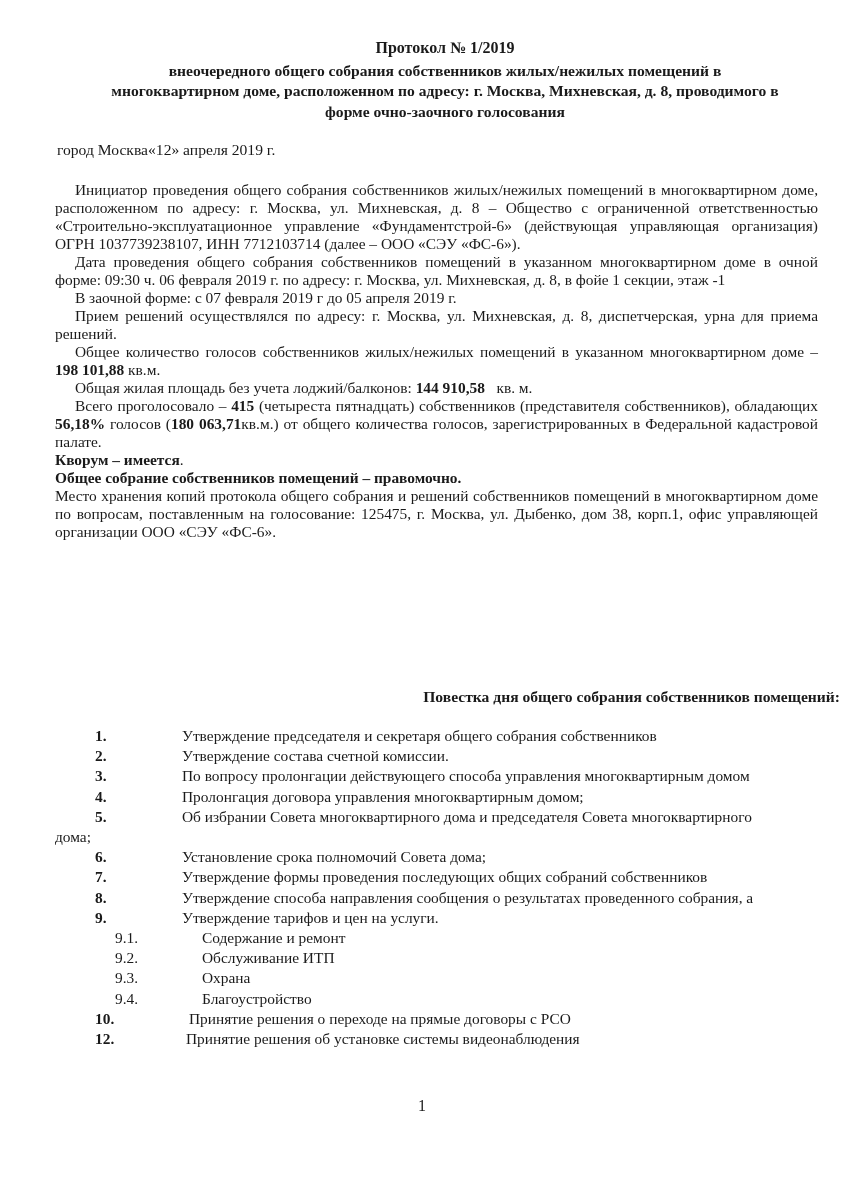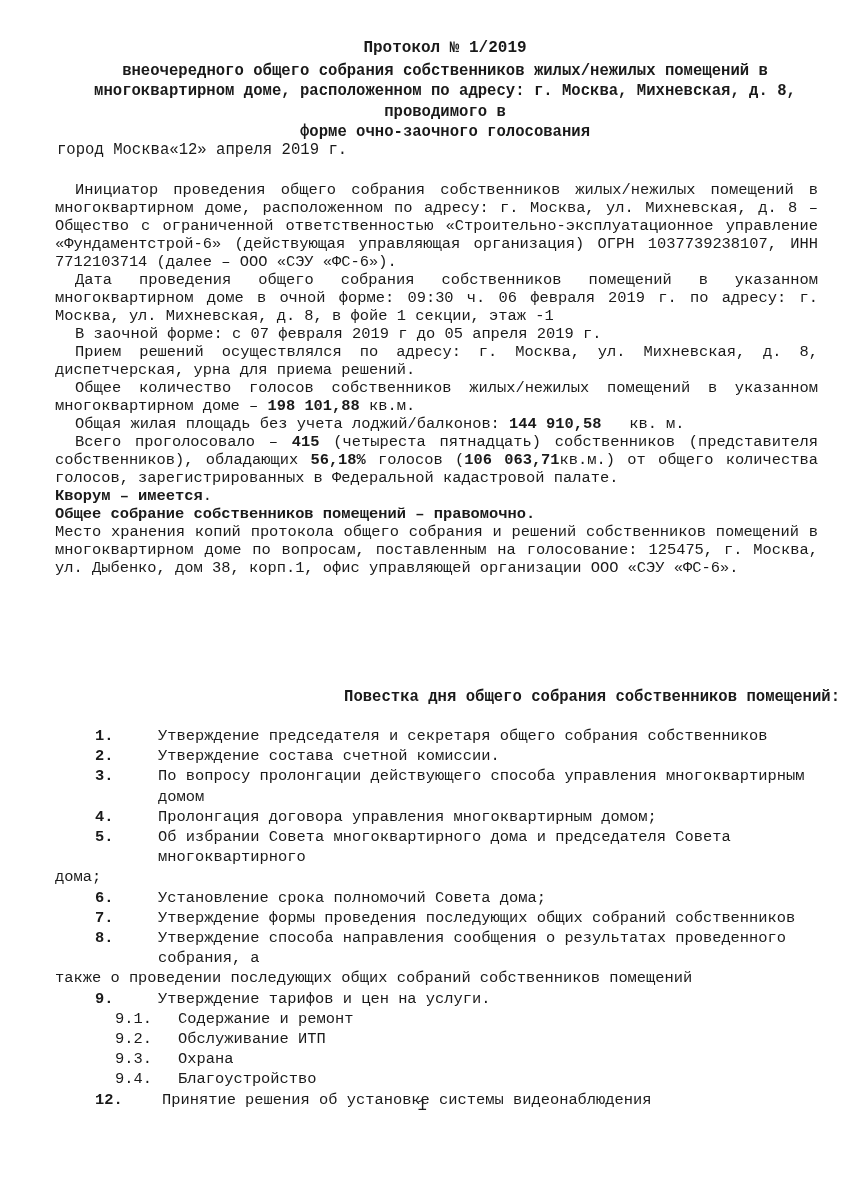--- a/index.html
+++ b/index.html
@@ -1,34 +1,34 @@
 <!DOCTYPE html>
 <html><head>
 <meta charset="utf-8">
 <style>
   html, body { margin: 0; padding: 0; background: #ffffff; }
   body {
     width: 844px; height: 1200px; position: relative; overflow: hidden;
     font-family: "Liberation Serif", "DejaVu Serif", serif;
     color: #1a1a1a; font-size: 15.4px;
   }
-  .page { position: absolute; left: 0; top: 0; width: 844px; height: 945px; font-family: Liberation Mono, monospace; }
+  .page { position: absolute; left: 0; top: 0; width: 844px; height: 945px; }
   .title-block { position: absolute; left: 60px; width: 770px; top: 38px; text-align: center; font-weight: bold; line-height: 20.5px; font-size: 15.6px; }
   .title-block .t1 { font-size: 16px; margin-bottom: 2px; }
   .row-city { position: absolute; top: 141px; left: 57px; width: 711px; display: flex; justify-content: flex-start; font-size: 15.6px; }
   .body-text { position: absolute; left: 55px; width: 763px; top: 181px; line-height: 18px; text-align: justify; }
   .body-text p { margin: 0; }
   .indent { text-indent: 20px; }
   .b { font-weight: bold; }
   .agenda-title { position: absolute; top: 688px; left: 80px; width: 760px; text-align: right; font-weight: bold; font-size: 15.6px; }
   .agenda { position: absolute; top: 726px; left: 95px; width: 725px; line-height: 20.2px; }
   .agenda .item { display: flex; }
   .agenda .num { width: 63px; flex: 0 0 63px; }
   .agenda .num.bold { font-weight: bold; }
-  .agenda .txt { flex: 1; }
+  .agenda .txt { flex: 1; margin-left: 24px; }
   .agenda .item.sub .num { font-weight: normal; margin-left: 20px; }
   .agenda .item.extra .txt { padding-left: 7px; }
   .page-num { position: absolute; top: 1097px; left: 0; width: 844px; text-align: center; font-size: 16px; }
 </style>
 </head>
 <body>
 
 <div class="page">
 
   <div class="title-block">
@@ -43,21 +43,21 @@
     <span>«12» апреля 2019 г.</span>
   </div>
 
   <div class="body-text">
     <p class="indent">Инициатор проведения общего собрания собственников жилых/нежилых помещений в многоквартирном доме, расположенном по адресу: г. Москва, ул. Михневская, д. 8 – Общество с ограниченной ответственностью «Строительно-эксплуатационное управление «Фундаментстрой-6» (действующая управляющая организация) ОГРН 1037739238107, ИНН 7712103714 (далее – ООО «СЭУ «ФС-6»).</p>
     <p class="indent">Дата проведения общего собрания собственников помещений в указанном многоквартирном доме в очной форме: 09:30 ч. 06 февраля 2019 г.  по адресу: г. Москва, ул. Михневская, д. 8, в фойе 1 секции, этаж -1</p>
     <p class="indent">В заочной форме: с 07 февраля 2019 г до 05 апреля 2019 г.</p>
     <p class="indent">Прием решений осуществлялся по адресу: г. Москва, ул. Михневская, д. 8, диспетчерская, урна для приема решений.</p>
     <p class="indent"><span>Общее количество голосов собственников жилых/нежилых помещений в указанном многоквартирном доме – </span><span class="b">198 101,88</span><span> кв.м.</span></p>
     <p class="indent"><span>Общая жилая площадь без учета лоджий/балконов: </span><span class="b">144 910,58</span><span style="white-space:pre">   кв. м.</span></p>
-    <p class="indent"><span>Всего проголосовало – </span><span class="b">415</span><span> (четыреста пятнадцать) собственников (представителя собственников), обладающих </span><span class="b">56,18%</span><span> голосов (</span><span class="b">106 063,71</span><span>кв.м.) от общего количества голосов, зарегистрированных в Федеральной кадастровой палате.</span></p>
+    <p class="indent"><span>Всего проголосовало – </span><span class="b">415</span><span> (четыреста пятнадцать) собственников (представителя собственников), обладающих </span><span class="b">56,18%</span><span> голосов (</span><span class="b">180 063,71</span><span>кв.м.) от общего количества голосов, зарегистрированных в Федеральной кадастровой палате.</span></p>
     <p><span class="b">Кворум – имеется</span><span>.</span></p>
     <p class="b">Общее собрание собственников помещений – правомочно.</p>
     <p>Место хранения копий протокола общего собрания и решений собственников помещений в многоквартирном доме по вопросам, поставленным на голосование: 125475, г. Москва, ул. Дыбенко, дом 38, корп.1, офис управляющей организации ООО «СЭУ «ФС-6».</p>
   </div>
 
   <div class="agenda-title">Повестка дня общего собрания собственников помещений:</div>
 
   <div class="agenda">
     <div class="item">
         <span class="num bold">1.</span>
@@ -85,41 +85,44 @@
         <span class="txt">Установление срока полномочий Совета дома;</span>
       </div>
     <div class="item">
         <span class="num bold">7.</span>
         <span class="txt">Утверждение формы проведения последующих общих собраний собственников</span>
       </div>
     <div class="item">
         <span class="num bold">8.</span>
         <span class="txt">Утверждение способа направления сообщения о результатах проведенного собрания, а</span>
       </div>
-    <div style="margin-left:-40px">также о проведении последующих общих собраний собственников помещений</div>
     <div class="item">
         <span class="num bold">9.</span>
         <span class="txt">Утверждение тарифов и цен на услуги.</span>
       </div>
     <div class="item sub">
         <span class="num">9.1.</span>
         <span class="txt">Содержание и ремонт</span>
       </div>
     <div class="item sub">
         <span class="num">9.2.</span>
         <span class="txt">Обслуживание ИТП</span>
       </div>
     <div class="item sub">
         <span class="num">9.3.</span>
         <span class="txt">Охрана</span>
       </div>
     <div class="item sub">
         <span class="num">9.4.</span>
         <span class="txt">Благоустройство</span>
       </div>
+    <div class="item extra">
+        <span class="num bold">10.</span>
+        <span class="txt">Принятие решения о переходе на прямые договоры с РСО</span>
+      </div>
     <div class="item extra" style="">
         <span class="num bold">12.</span>
         <span class="txt" style="padding-left:4px">Принятие решения об установке системы видеонаблюдения</span>
       </div>
   </div>
 
   <div class="page-num">1</div>
 </div>
 
 </body></html>

